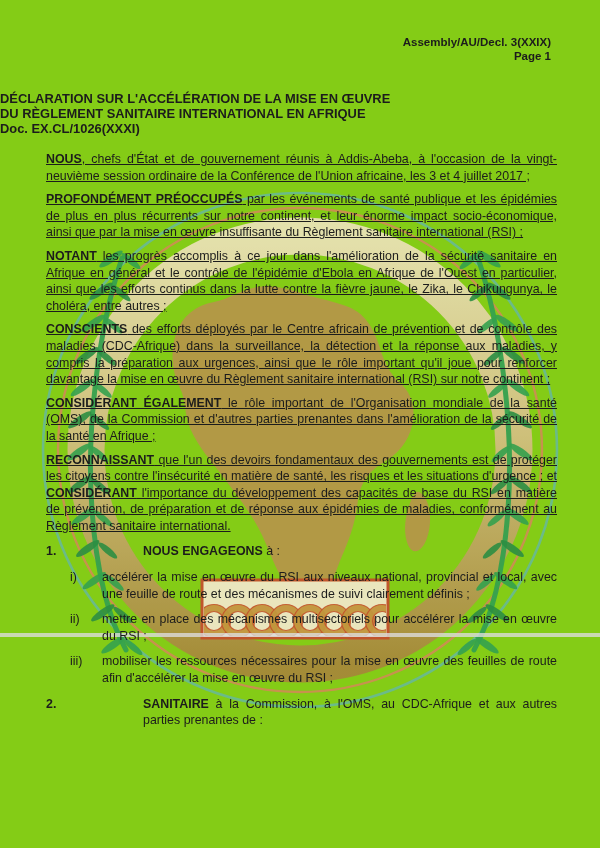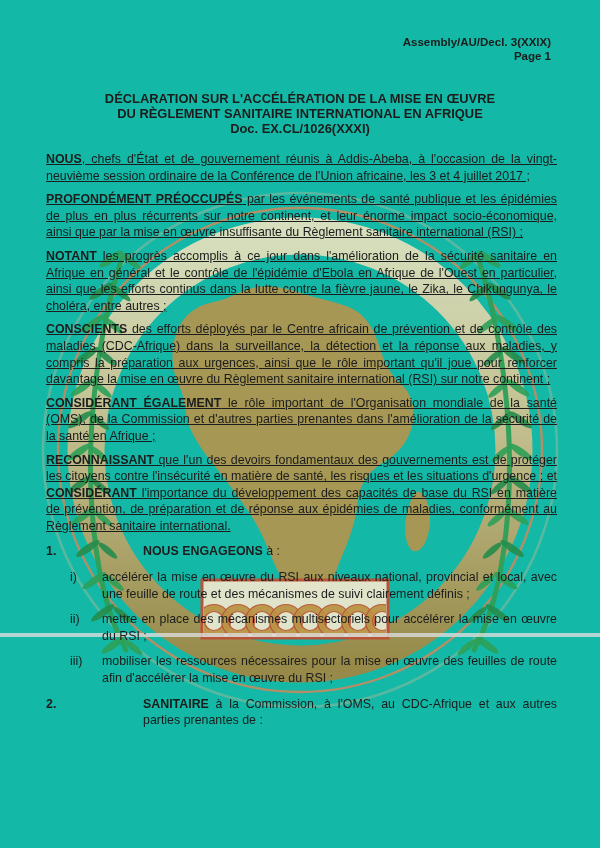--- a/index.html
+++ b/index.html
@@ -1,38 +1,38 @@
 <!DOCTYPE html>
 <html><head>
 <meta charset="utf-8">
 <style>
   html,body{margin:0;padding:0;}
   .page{
     position:relative;
     width:600px;height:848px;
-    background:#14b8a6;
+    background:#84cc16;
     overflow:hidden;
     font-family:"Liberation Sans", sans-serif;
     color:#1c1c1c;
   }
   .watermark{
     position:absolute;left:0;top:0;width:600px;height:848px;z-index:0;
   }
   .content{
     position:relative;z-index:1;
   }
   .header{
     position:absolute;top:36px;right:49px;
     text-align:right;font-weight:bold;
     font-size:11.5px;line-height:13.5px;
     white-space:nowrap;
   }
   .title{
     position:absolute;top:91px;left:0;width:600px;
-    text-align:center;font-weight:bold;
+    text-align:left;font-weight:bold;
     font-size:12.9px;line-height:15px;
   }
   .docbody{
     position:absolute;top:151px;left:46px;width:511px;
     font-size:12.4px;line-height:16.6px;
     text-align:justify;
   }
   .para{margin:0 0 7px 0;text-decoration:underline;}
   .b{font-weight:bold;}
   .list-item{margin-top:9px;}

